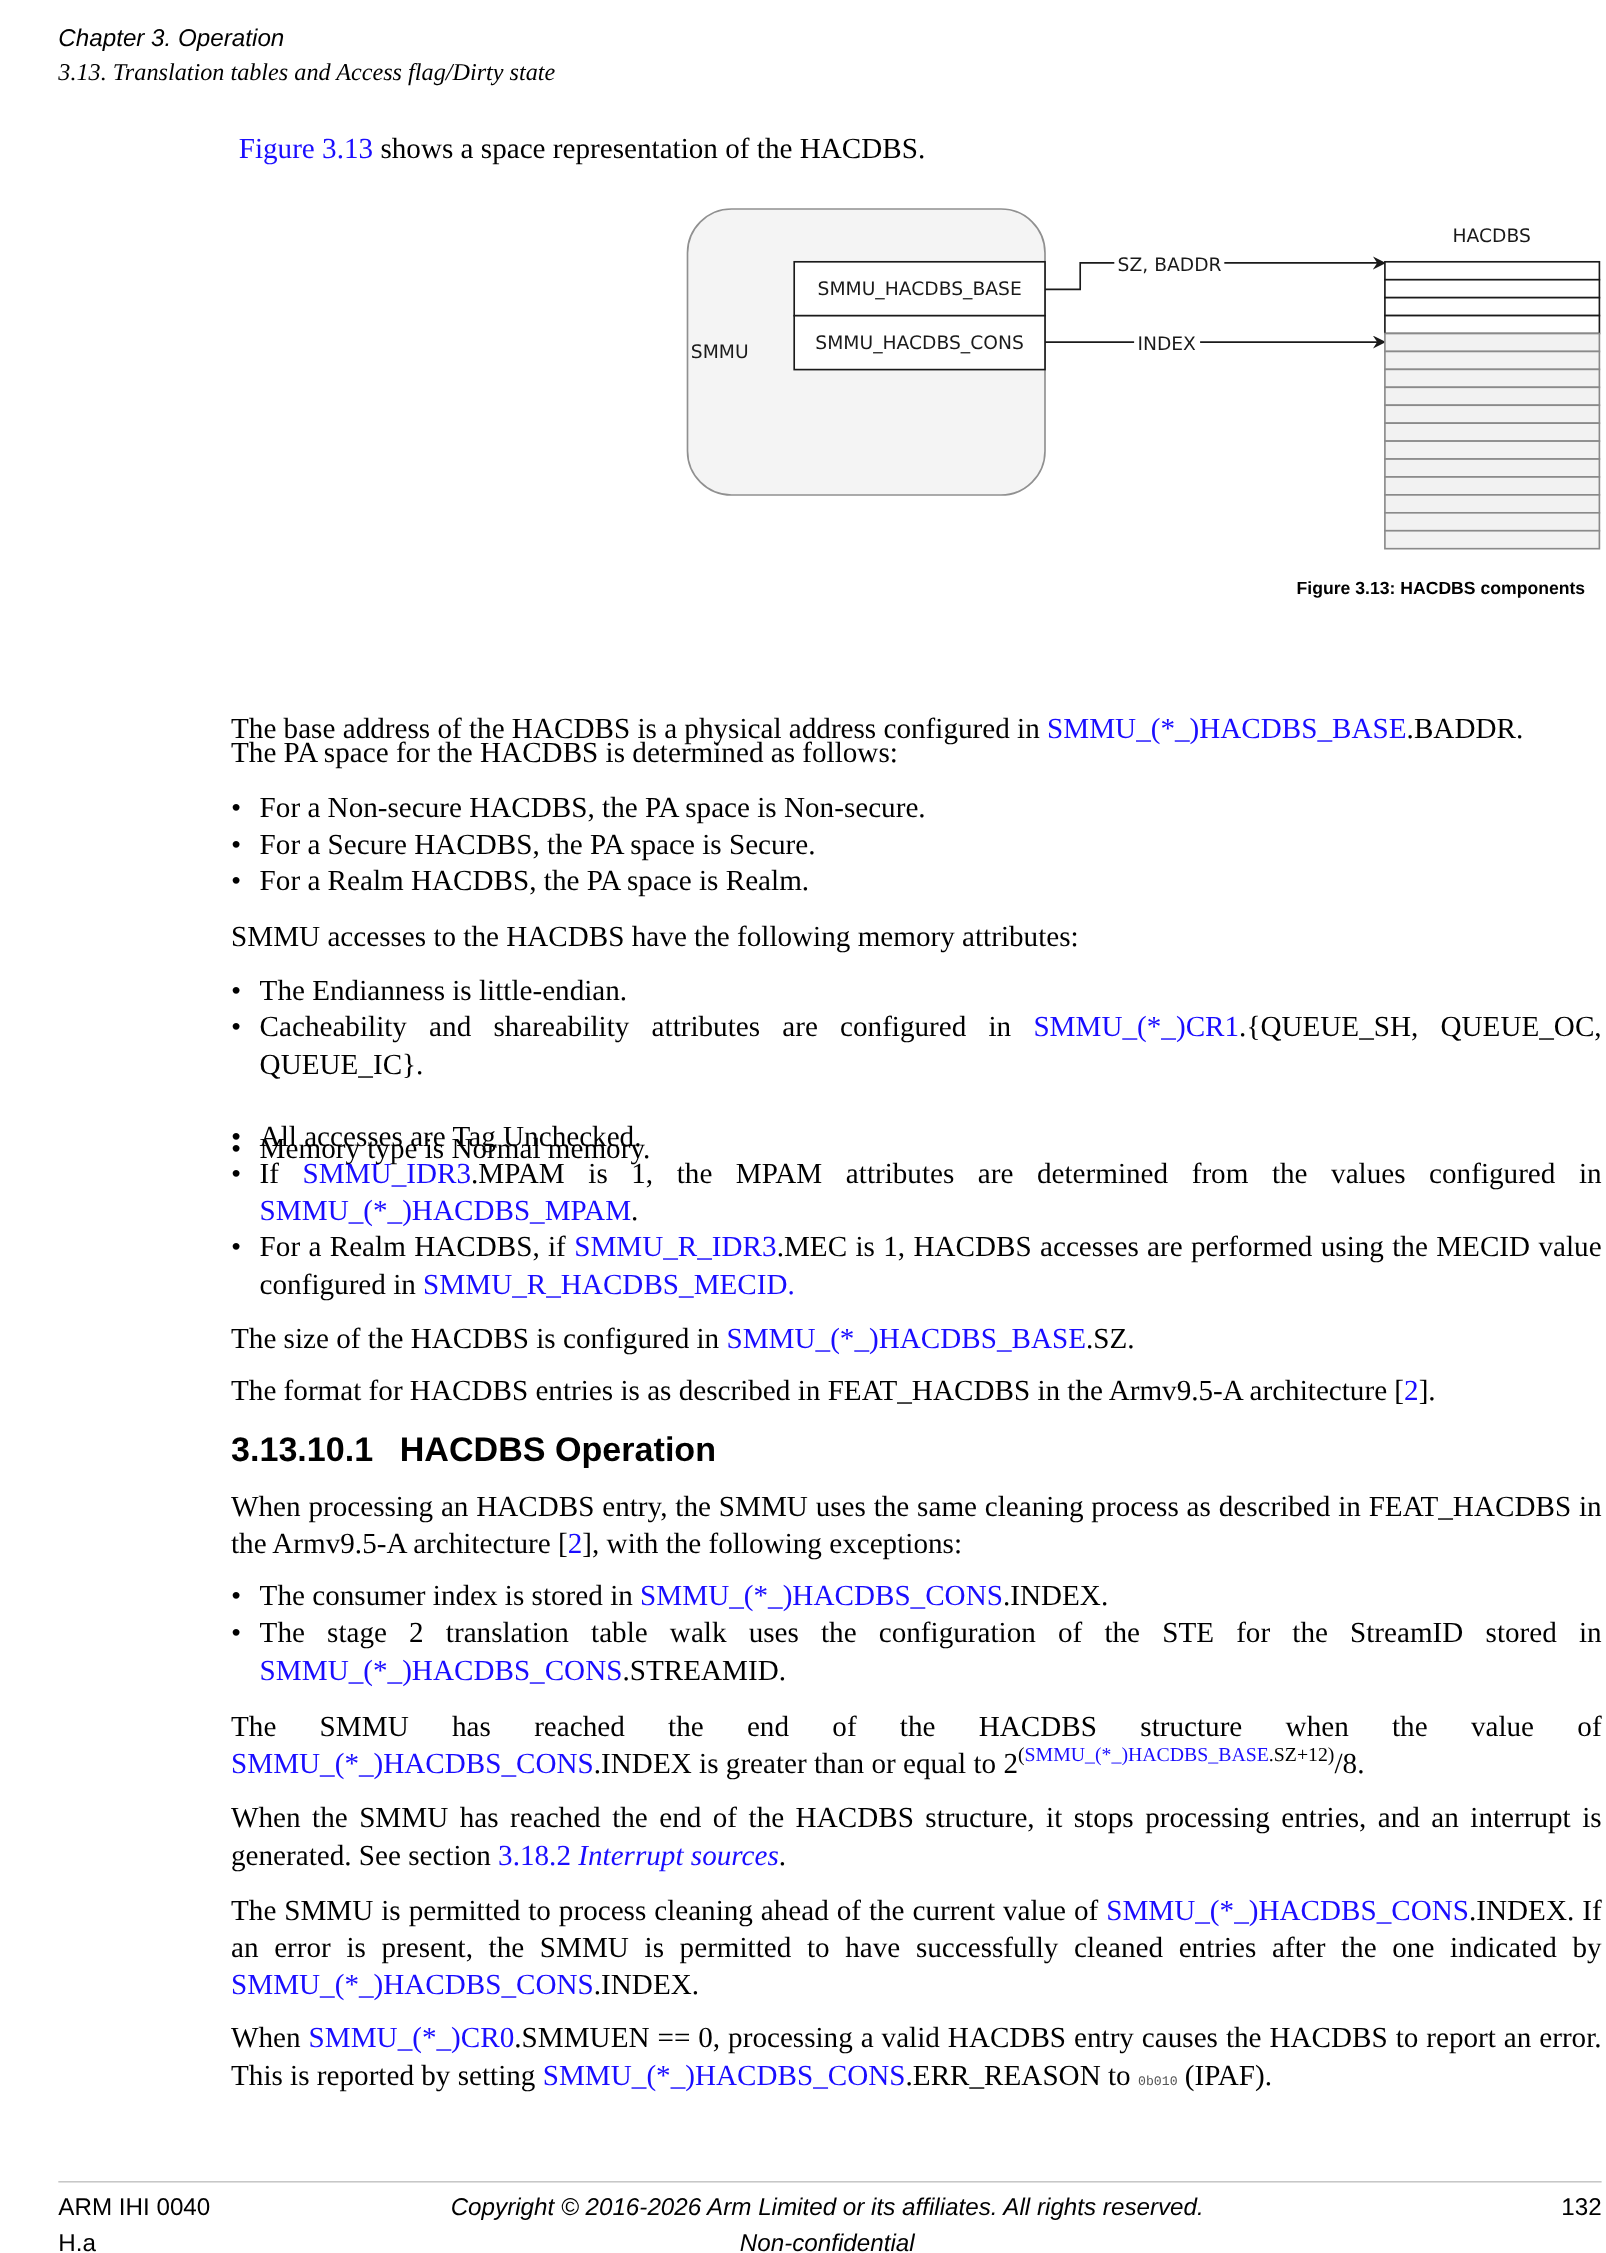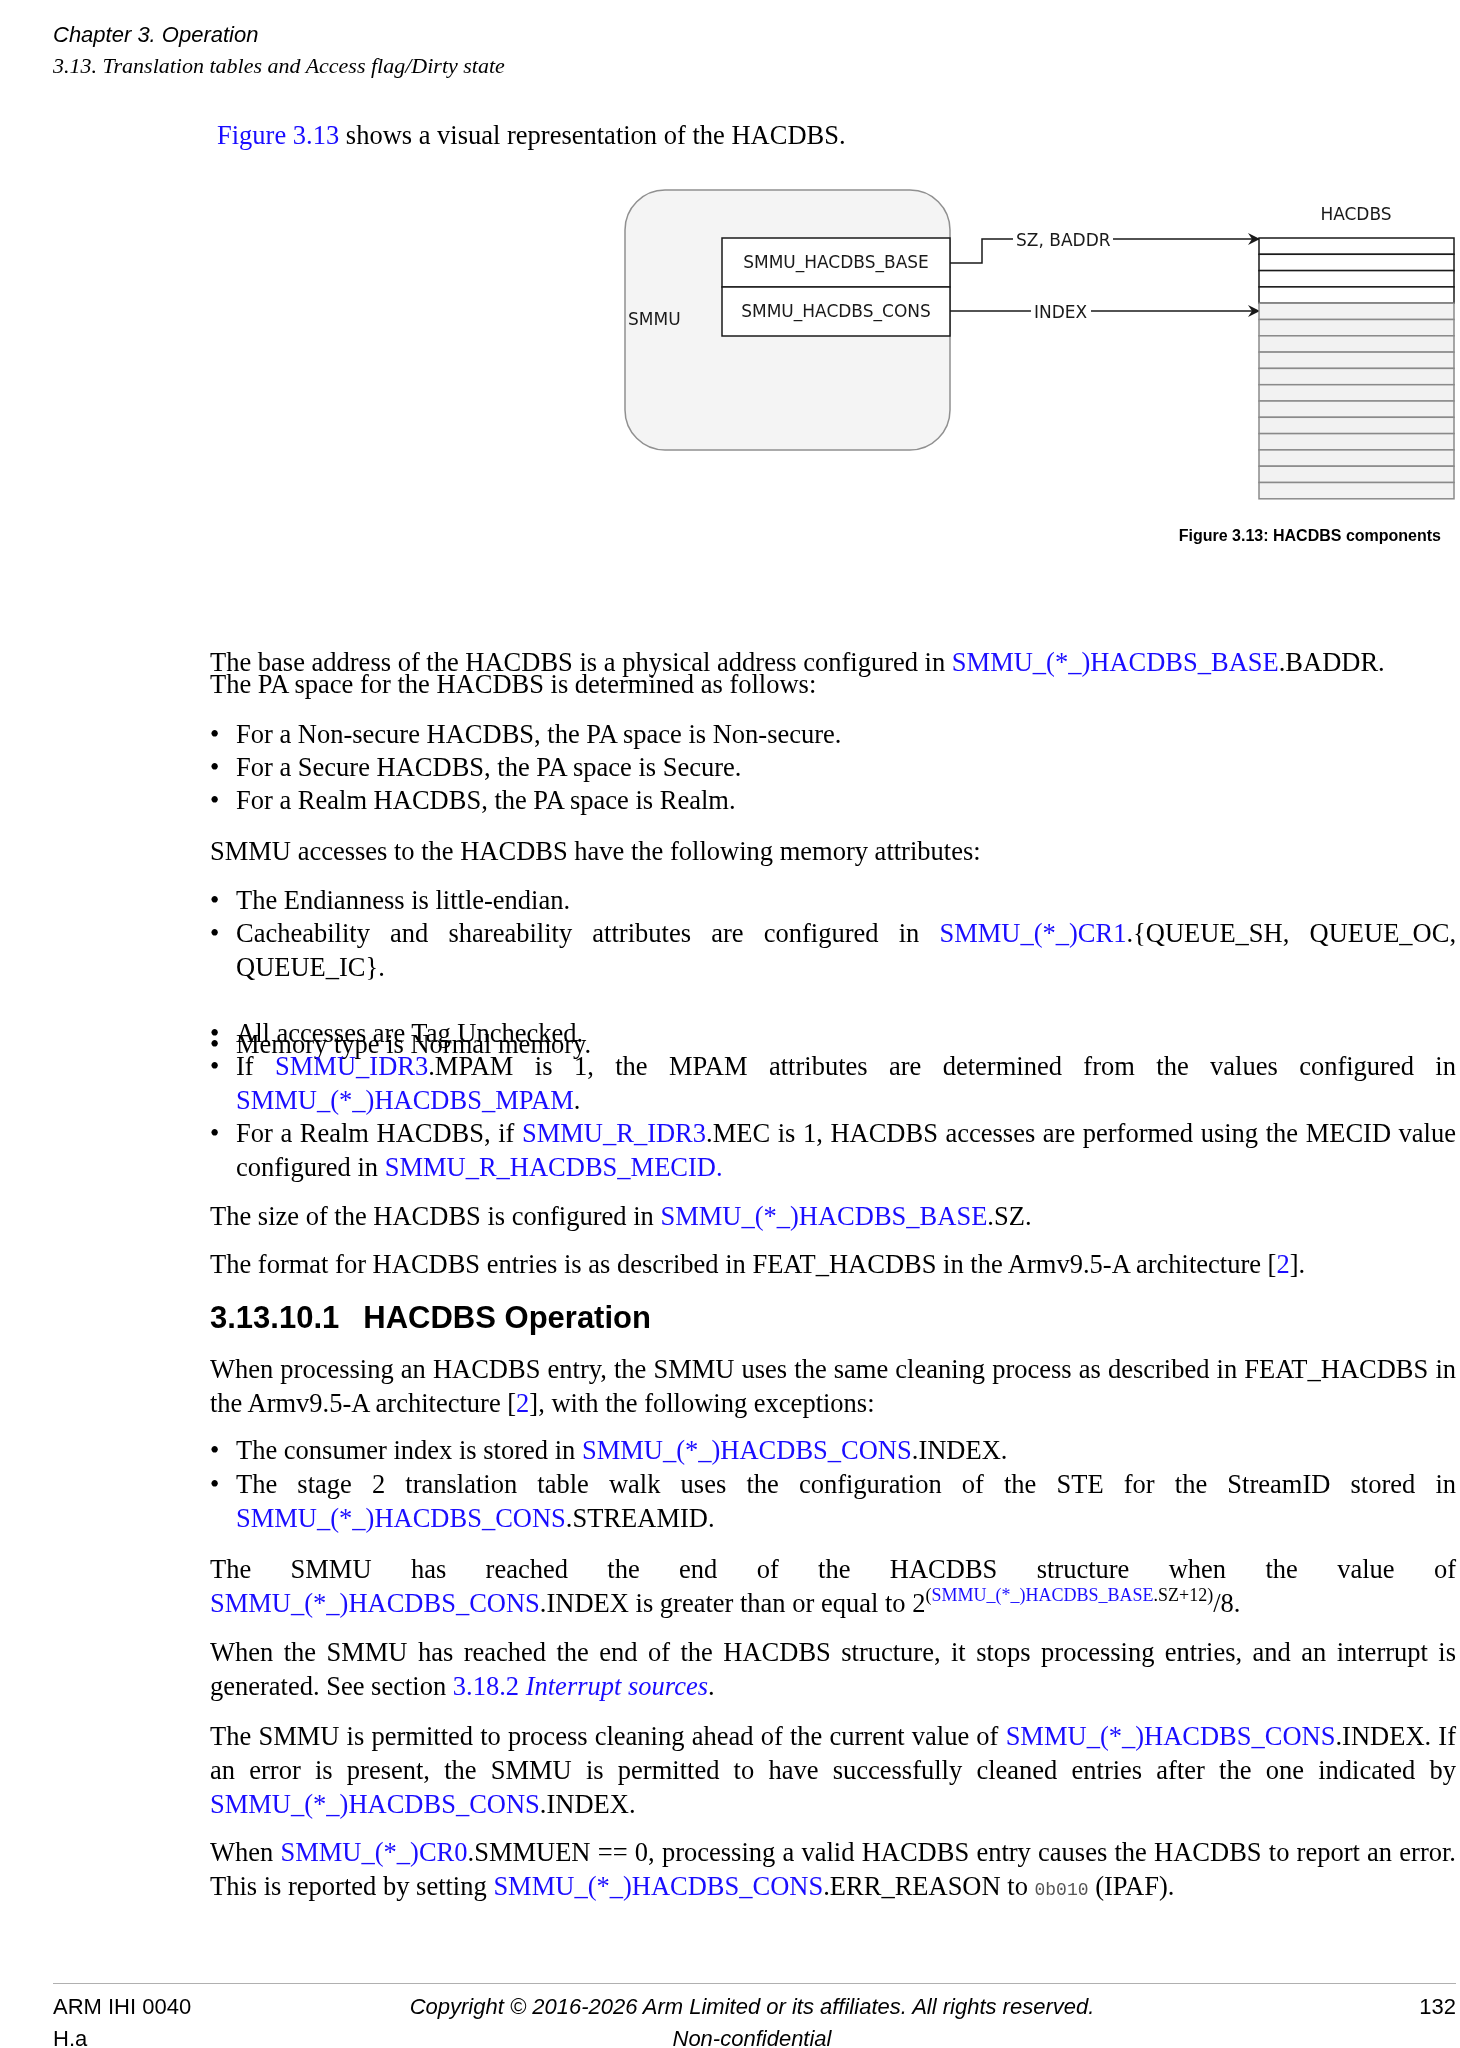--- a/index.html
+++ b/index.html
@@ -2,42 +2,42 @@
 <html><head>
 <meta charset="utf-8">
 <style>
   html, body { margin: 0; padding: 0; background: #ffffff; }
   body { width: 1460px; height: 2048px; position: relative; overflow: hidden; color: #000; }
   .hdr { position: absolute; left: 53px; font-family: "Liberation Sans", sans-serif; font-style: italic; font-size: 22px; line-height: 26px; color: #000; }
   .serif { font-family: "Liberation Serif", serif; font-size: 26.5px; color: #000; }
   .abs { position: absolute; white-space: nowrap; }
   .link { color: #1a0dff; text-decoration: none; }
   .ital { font-style: italic; }
-  .mono { font-family: "Liberation Mono", monospace; font-size: 18px; color: #555; }
+  .mono { font-family: "Liberation Mono", monospace; font-size: 12px; color: #555; }
   .just { position: absolute; left: 210px; width: 1246px; text-align: justify; line-height: 34px; }
   .blk { position: absolute; left: 210px; width: 1246px; line-height: 34px; }
   .bul { position: absolute; left: 236px; width: 1220px; line-height: 33.5px; text-align: justify; }
   .bul::before { content: "\2022"; position: absolute; left: -26px; }
   .heading { position: absolute; left: 210px; font-family: "Liberation Sans", sans-serif; font-weight: bold; font-size: 31px; line-height: 36px; }
   .caption { position: absolute; right: 19px; top: 527px; font-family: "Liberation Sans", sans-serif; font-weight: bold; font-size: 16px; }
   sup.exp { font-size: 18px; vertical-align: 11px; line-height: 0; }
   .foot { position: absolute; font-family: "Liberation Sans", sans-serif; font-size: 22px; line-height: 26px; }
   .rule { position: absolute; left: 53px; top: 1983px; width: 1403px; height: 1px; background: #b0b0b0; }
   
   .diag { position: absolute; left: 0; top: 0; width: 1460px; height: 520px; pointer-events: none; }
   .dtext { font-family: "DejaVu Sans", sans-serif; font-size: 17px; fill: #1a1a1a; }
 </style>
 </head>
 <body>
 
 <div class="hdr" style="top:22px;">Chapter 3.  Operation</div>
 <div class="hdr" style="top:53px;font-family:Liberation Serif, serif;">3.13.  Translation tables and Access flag/Dirty state</div>
 
 <div class="serif abs" style="left:217px; top:120px;">
-  <a class="link">Figure 3.13</a><span> shows a visual representation of the HACDBS.</span>
+  <a class="link">Figure 3.13</a><span> shows a space representation of the HACDBS.</span>
 </div>
 
 <svg class="diag" viewBox="0 0 1460 520">
   <defs>
     <marker id="arr" markerWidth="12" markerHeight="12" refX="11" refY="6" orient="auto" markerUnits="userSpaceOnUse">
       <path d="M0,0 L12,6 L0,12 L4,6 Z" fill="#1a1a1a"></path>
     </marker>
   </defs>
   <rect x="625" y="190" width="325" height="260" rx="40" ry="40" fill="#f4f4f4" stroke="#909090" stroke-width="1.5"></rect>
   <text class="dtext" x="628" y="325" fill="#4a4a4a">SMMU</text>

